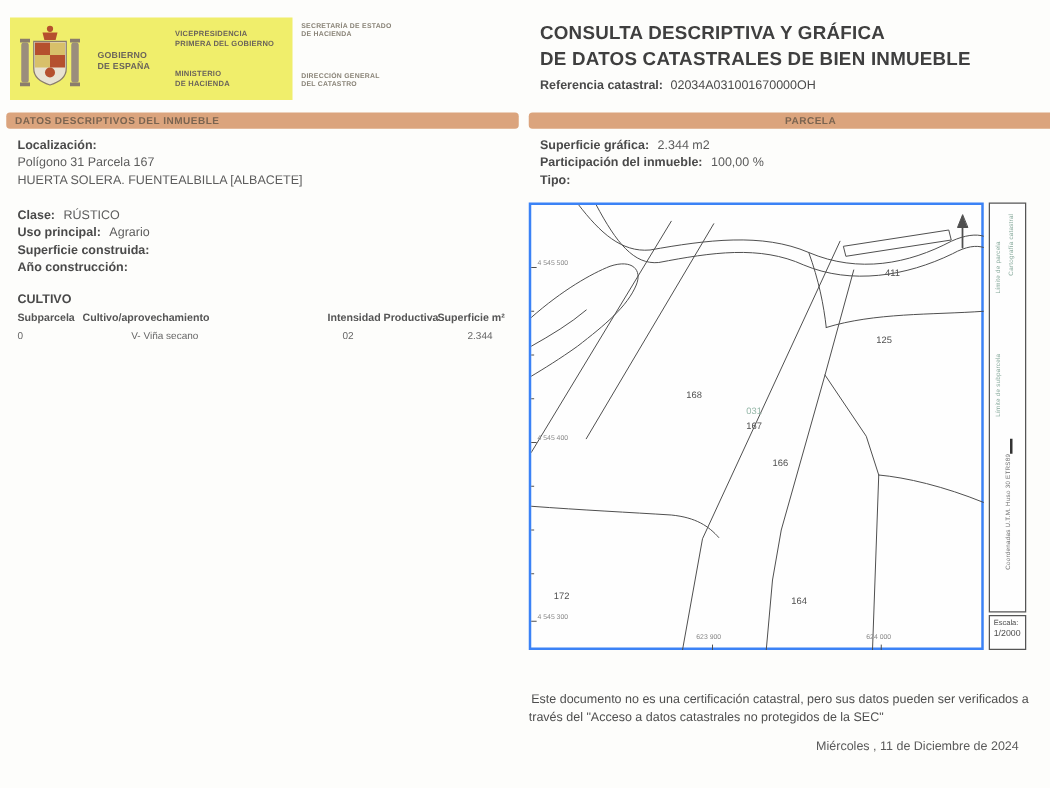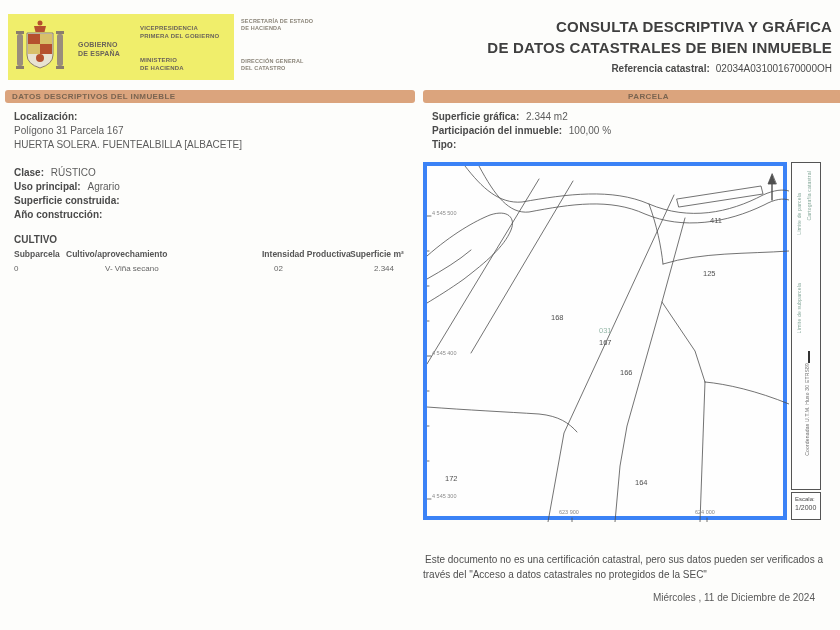--- a/index.html
+++ b/index.html
@@ -10,41 +10,41 @@
     margin:0 auto;
   }
   .abs { position:absolute; }
 
   
   .logo-box { left:8px; top:14px; width:226px; height:66px; background:#f0ee6b; }
   .gob-line { font-size:7px; font-weight:bold; color:#6b645a; line-height:9px; letter-spacing:.2px;}
   .min-line { font-size:6px; font-weight:bold; color:#6b645a; line-height:8px; letter-spacing:.2px;}
   .dep-line { font-size:5.5px; color:#8a8478; line-height:7px; letter-spacing:.2px; font-weight:bold;}
 
-  .title-wrap { left:432px; top:16px; width:400px; text-align:right; }
+  .title-wrap { left:432px; top:16px; width:400px; text-align:left; }
   .title-line { font-size:15px; font-weight:bold; color:#3f3f3f; line-height:21px; letter-spacing:.2px;}
   .ref-line { margin-top:5px; font-size:10px; color:#4a4a4a; }
   .ref-line b { font-weight:bold; margin-right:6px; }
 
   
   .bar { height:13px; background:#dba47d; border-radius:3px;
          font-size:8px; font-weight:bold; color:#7a6450; letter-spacing:.4px;
          line-height:13px; padding-left:7px; }
   .bar-left { left:5px; top:90px; width:410px; }
   .bar-right { left:423px; top:90px; width:444px;text-align:center; }
 
   
   .lbl { font-weight:bold; color:#4a4a4a; }
   .t10 { font-size:10px; line-height:13px; }
   .val { color:#5c5c5c; font-weight:normal; }
   .cult-h { font-size:8.5px; color:#555;text-align:center; }
   .cult-v { font-size:8px; color:#666; }
 
   
-  .map-box { left:423px; top:162px; width:364px; height:358px; border:4px solid #3b82f6; background:#fefefe; }
+  .map-box { left:423px; top:162px; width:364px; height:358px; border:2px solid #3b82f6; background:#fefefe; }
   .map-label { position:absolute; font-size:7.5px; color:#4f4f4f; white-space:nowrap; }
   .map-label.teal { color:#95b7a8; }
   .map-coord { position:absolute; font-size:5.5px; color:#8a8a8a; white-space:nowrap; }
 
   .legend-strip { left:791px; top:162px; width:30px; height:328px; border:1px solid #555; background:#fefefe; }
   .legend-text { position:absolute; writing-mode:vertical-rl; transform:rotate(180deg);
                  font-size:5px; color:#86a99b; white-space:nowrap; letter-spacing:.2px;}
   .legend-text.dark { color:#6d6d6d; }
   .legend-dash { position:absolute; width:1.5px; height:12px; background:#333; }
 

